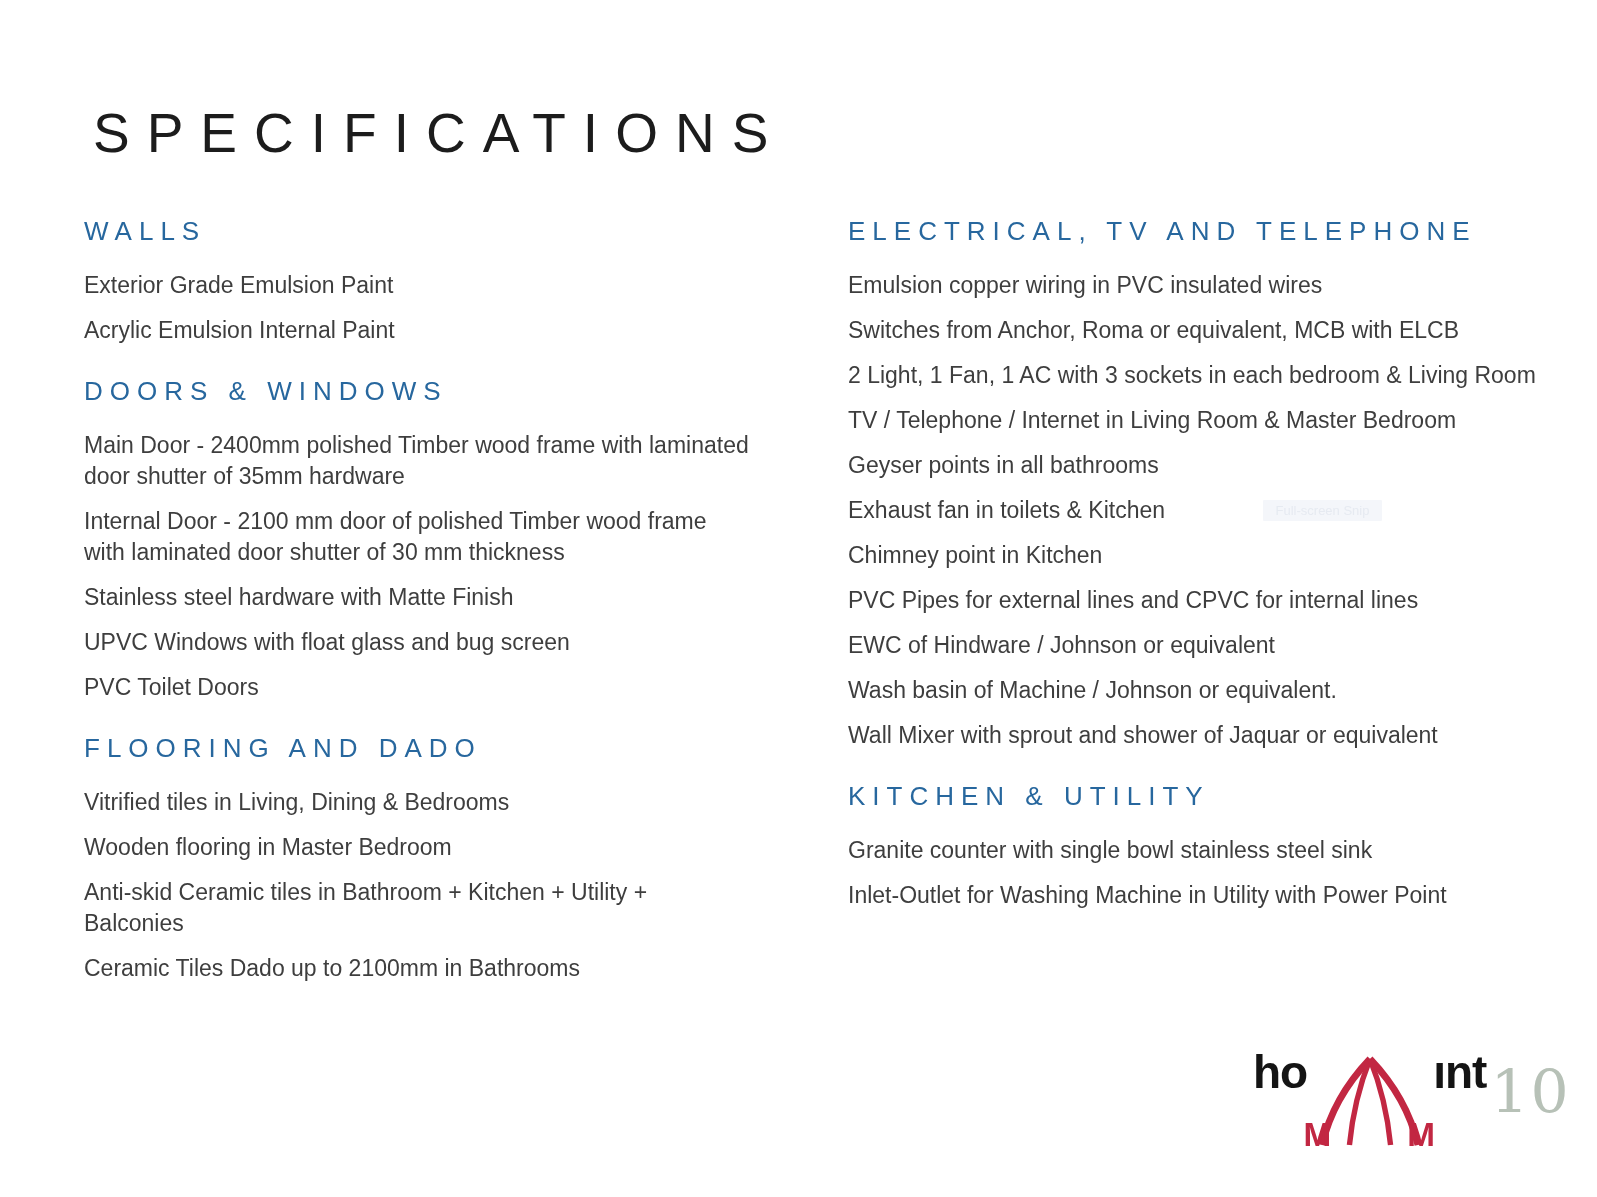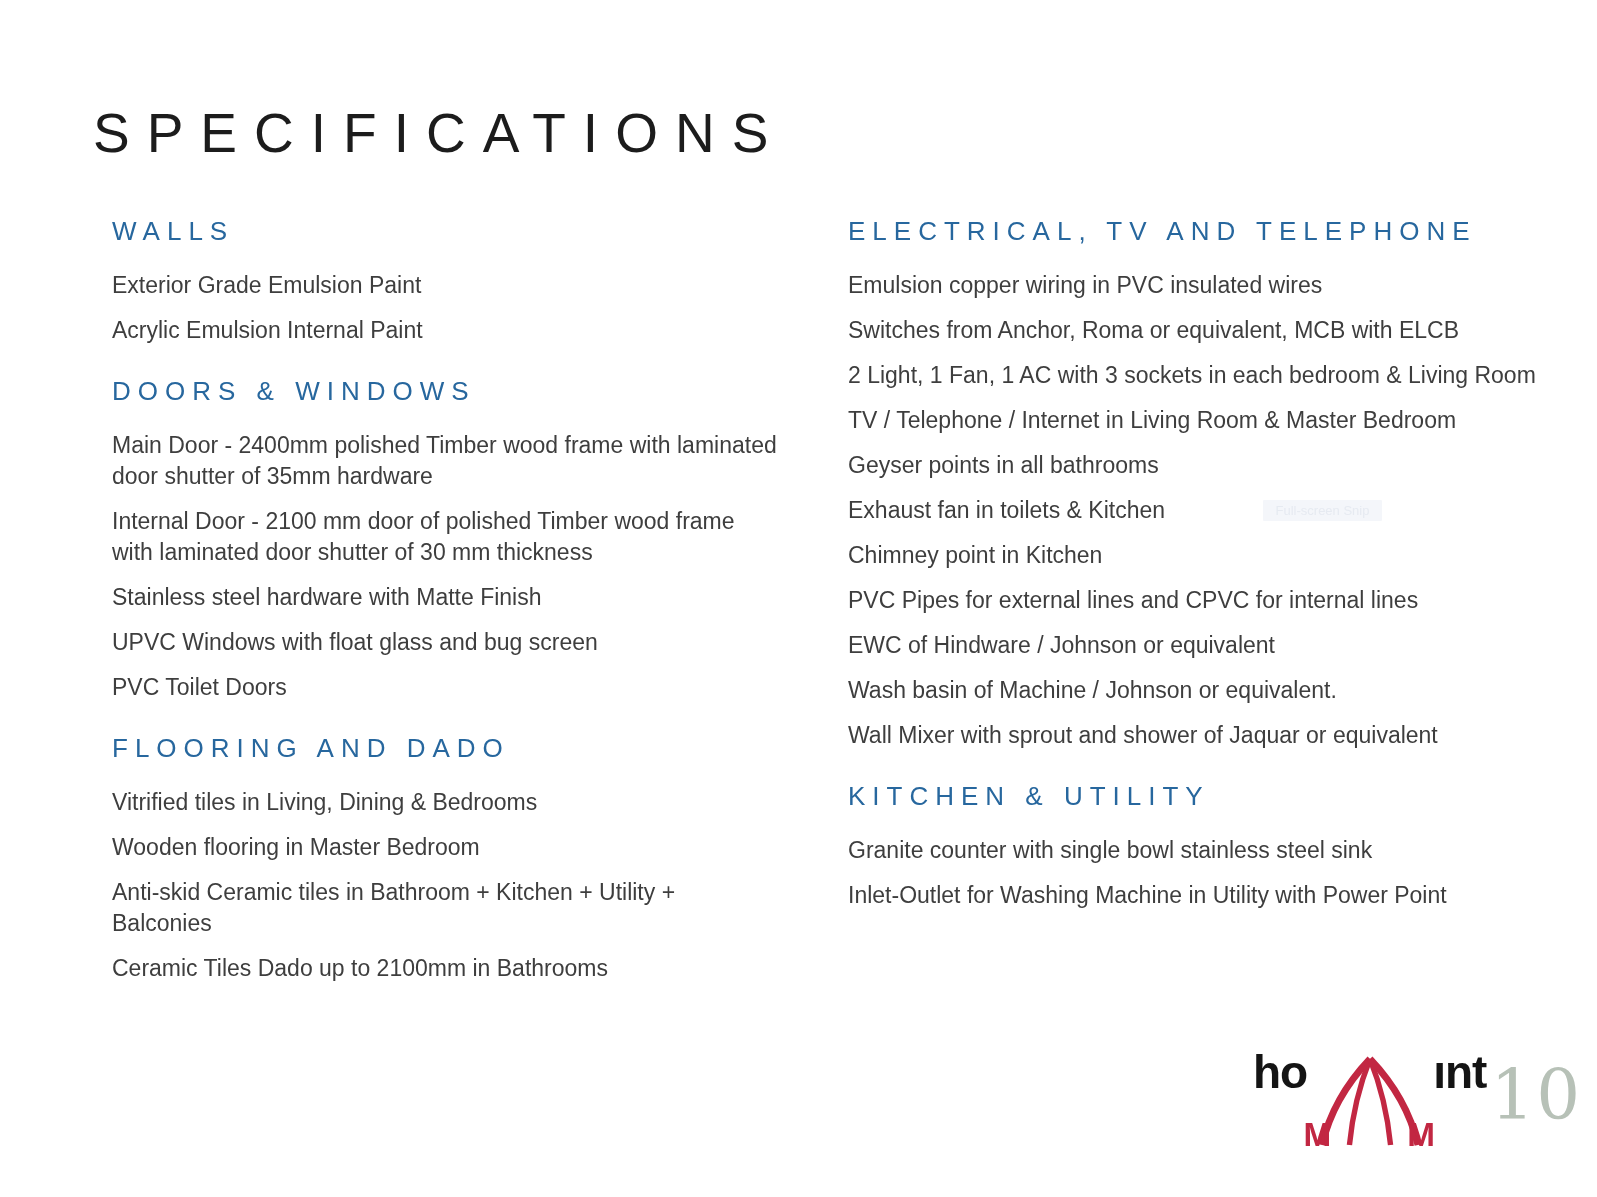--- a/index.html
+++ b/index.html
@@ -22,21 +22,21 @@
     margin:0 auto;
   }
   .doc-title{
     position:absolute;left:93px;top:64px;
     font-size:55px;font-weight:400;
     letter-spacing:17px;
     color:var(--title-black);
     white-space:nowrap;
   }
   .column{position:absolute;top:216px;}
-  .column-left{left:112px;width:668px;}
+  .column-left{left:84px;width:668px;}
   .column-right{left:848px;width:694px;}
   .section-heading{
     font-size:26px;font-weight:400;
     color:var(--heading-blue);
     letter-spacing:7px;
     margin:30px 0 23px 0;
     white-space:nowrap;
   }
   .column .section-heading:first-child{margin-top:0;}
   .spec-item{
@@ -72,21 +72,21 @@
     flex:0 0 auto;
   }
   .arch{fill:none;stroke:var(--logo-red);}
   .logo-m{
     font-family:"Liberation Sans",sans-serif;
     font-weight:bold;font-size:34px;
     fill:var(--logo-red);
   }
   .logo-page-number{
     font-family:"DejaVu Serif","Liberation Serif",serif;
-    font-size:69px;line-height:0.72;
+    font-size:60px;line-height:0.72;
     color:var(--page-number-gray);
     position:relative;top:15px;
     margin-left:4px;letter-spacing:2px;
   }
 </style>
 </head>
 <body>
 
 <div class="page">
 

